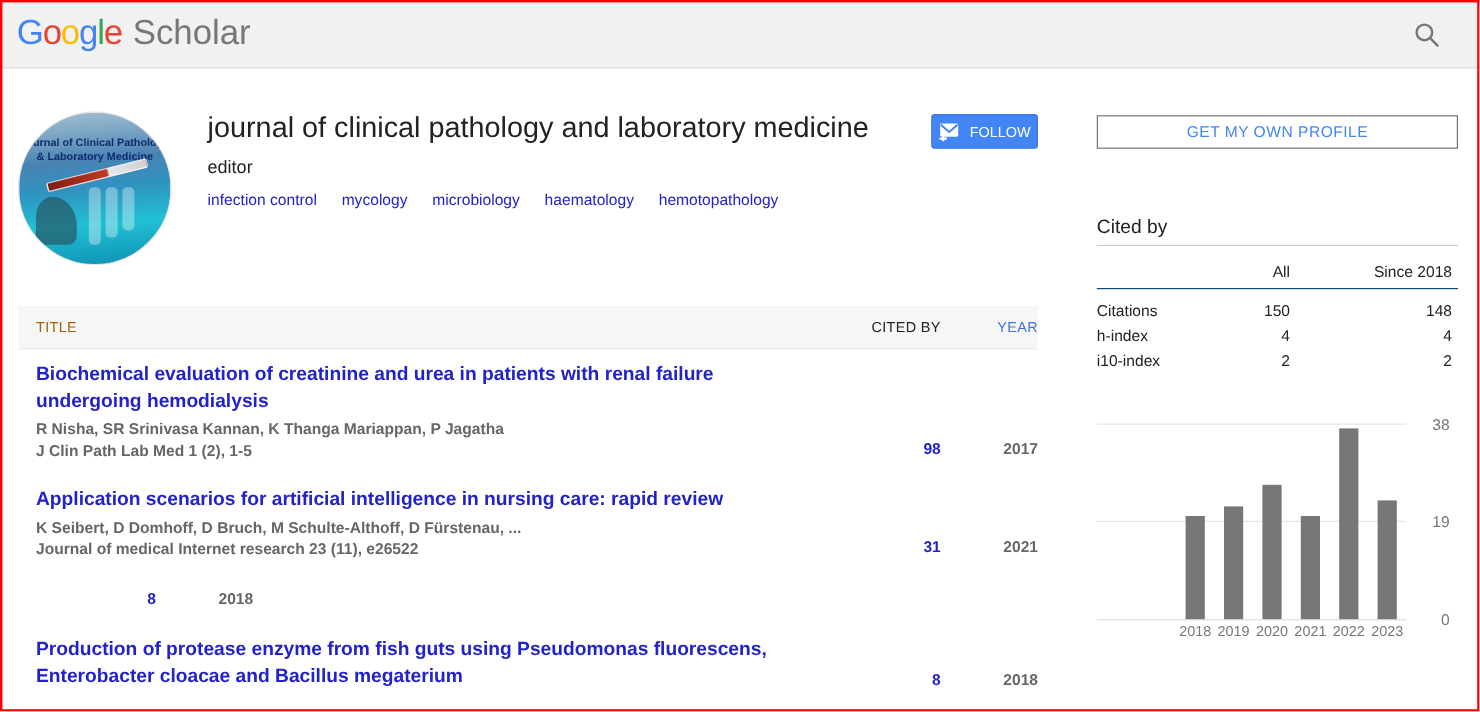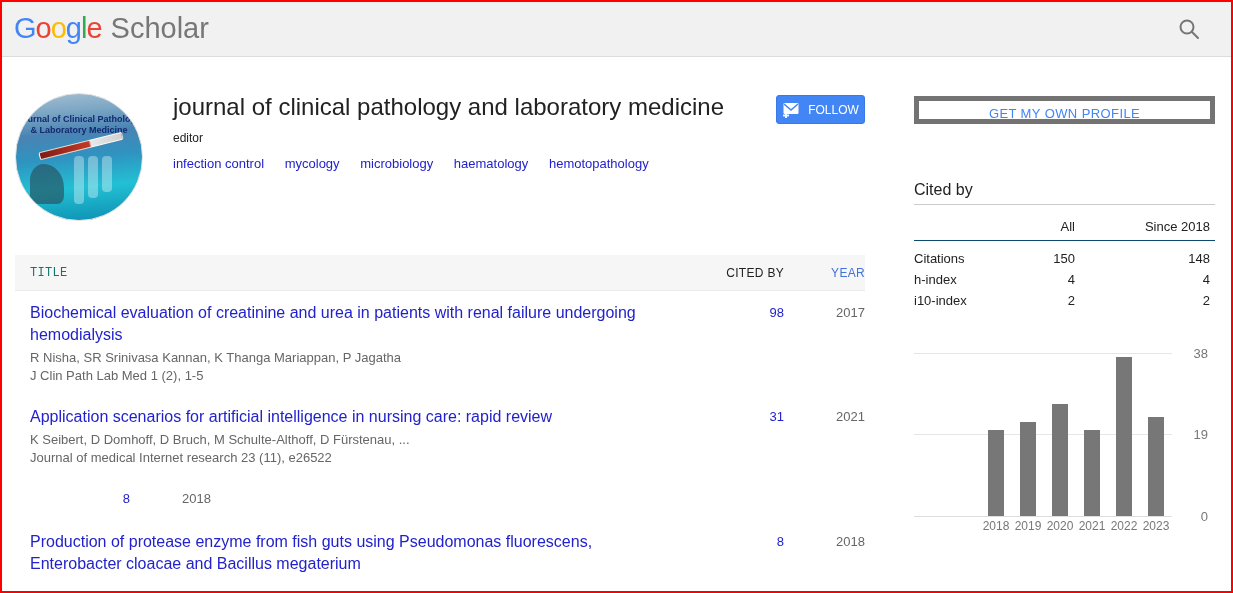--- a/index.html
+++ b/index.html
@@ -22,32 +22,32 @@
   .avatar { position:absolute; left:15px; top:93px; width:128px; height:128px; border-radius:50%; overflow:hidden; border:1px solid #e2e2e2;
             background:linear-gradient(175deg,#a7bfd2 0%,#7ba6c4 16%,#4983b3 32%,#2f93c0 50%,#22c0d4 72%,#0d8fb2 100%); }
   .avatar .cover-title { margin-top:20px; text-align:center; color:#12296e; font-weight:bold; font-size:9px; line-height:11px; }
   .avatar .syringe { position:absolute; left:22px; top:48px; width:86px; height:8px; background:linear-gradient(90deg,#7e1d12,#c23a24 60%,#e8e8e8 62%,#d0d0d0); border:1px solid rgba(255,255,255,.8); transform:rotate(-14deg); border-radius:2px; }
   .avatar .tube1,.avatar .tube2,.avatar .tube3 { position:absolute; top:62px; width:10px; height:48px; background:rgba(255,255,255,.35); border-radius:4px; }
   .avatar .tube1{ left:58px; } .avatar .tube2{ left:72px; height:42px;} .avatar .tube3{ left:86px; height:36px;}
   .avatar .scope { position:absolute; left:14px; top:70px; width:34px; height:40px; background:#27505e; opacity:.65; border-radius:40% 60% 20% 20%; }
 
   .profile-info { position:absolute; left:173px; top:93px; width:600px; }
   .profile-name { font-size:24px; color:#222; font-weight:400; }
-  .profile-role { margin-top:10px; font-size:12px; color:#222; }
+  .profile-role { margin-top:10px; font-size:15px; color:#222; }
   .profile-email { margin-top:7px; font-size:13px; color:#222; }
   .homepage-link { color:#222; text-decoration:underline; cursor:pointer; }
   .interests { margin-top:11px; font-size:13px; }
   .interest { color:#2222cc; margin-right:17px; cursor:pointer; text-decoration:none; }
 
   .follow-btn { position:absolute; left:776px; top:95px; width:89px; height:29px; background:#4285f4; border:1px solid #3b78e7; border-radius:3px;
                 color:#fff; font-size:12px; display:flex; align-items:center; justify-content:center; gap:7px; cursor:pointer; }
 
   
   .rightcol { position:absolute; left:914px; top:0; width:301px; }
-  .get-profile-btn { position:absolute; left:0; top:96px; width:301px; height:28px; background:#fff; border:5px solid #737373; color:#4285f4;
+  .get-profile-btn { position:absolute; left:0; top:96px; width:301px; height:28px; background:#fff; border:1px solid #737373; color:#4285f4;
                      font-size:13px; text-align:center; line-height:26px; letter-spacing:.4px; cursor:pointer; }
   .citedby-title { position:absolute; left:0; top:181px; font-size:16px; color:#222; cursor:pointer; }
   .citedby-rule { position:absolute; left:0; top:204px; width:301px; border-bottom:1px solid #ccc; }
 
   .stats { position:absolute; left:0; top:215px; width:301px; font-size:13px; color:#222; }
   .stats .srow { display:flex; height:21px; line-height:21px; padding-right:5px; }
   .stats .shead { height:26px; line-height:24px; border-bottom:1px solid #0c4a6e; margin-bottom:7px; }
   .stats .lbl { flex:1; text-align:left; }
   .stats .c-all { width:70px; text-align:right; }
   .stats .c-since { width:135px; text-align:right; }
@@ -59,24 +59,24 @@
   .g38 { top:0; } .g19 { top:81px; } .g0 { top:163px; border-top:1px solid #dedede; }
   .bar { position:absolute; bottom:0; width:16px; background:#777; cursor:pointer; }
   .bar-label { position:absolute; top:166px; width:32px; text-align:center; font-size:12px; color:#777; }
   .ytick { position:absolute; left:270px; width:24px; text-align:right; font-size:13px; color:#777; }
   .yt38 { top:0; } .yt19 { top:81px; } .yt0 { top:163px; }
   .ytick span { position:relative; top:-7px; }
 
   
   .pubs { position:absolute; left:15px; top:255px; width:850px; }
   .pub-header { display:flex; height:36px; align-items:center; background:#f6f6f6; border-bottom:1px solid #ececec; padding:0 0 0 15px; font-size:12px; letter-spacing:.3px; }
-  .ph-title { flex:1; color:#0f766e; cursor:pointer;font-family:Liberation Mono, monospace; }
+  .ph-title { flex:1; color:#a16207; cursor:pointer; }
   .ph-cited { width:100px; text-align:right; color:#222; cursor:pointer; }
   .ph-year { width:81px; text-align:right; color:#4272db; cursor:pointer; }
-  .pub-row { display:flex; align-items:flex-start; padding:11px 0 10px 15px; }
+  .pub-row { display:flex; align-items:flex-end; padding:11px 0 10px 15px;font-weight:bold; }
   .pub-main { flex:1; padding-right:20px; }
   .pub-title { font-size:16px; line-height:22px; color:#2222cc; cursor:pointer; margin-bottom:3px; }
   .pub-authors,.pub-venue { font-size:13px; line-height:18px; color:#666; }
   .pub-cited { width:100px; text-align:right; font-size:13px; line-height:22px; color:#2222cc; cursor:pointer; }
   .pub-year { width:81px; text-align:right; font-size:13px; line-height:22px; color:#666; }
 </style>
 </head>
 <body>
 
 <div class="topbar">

